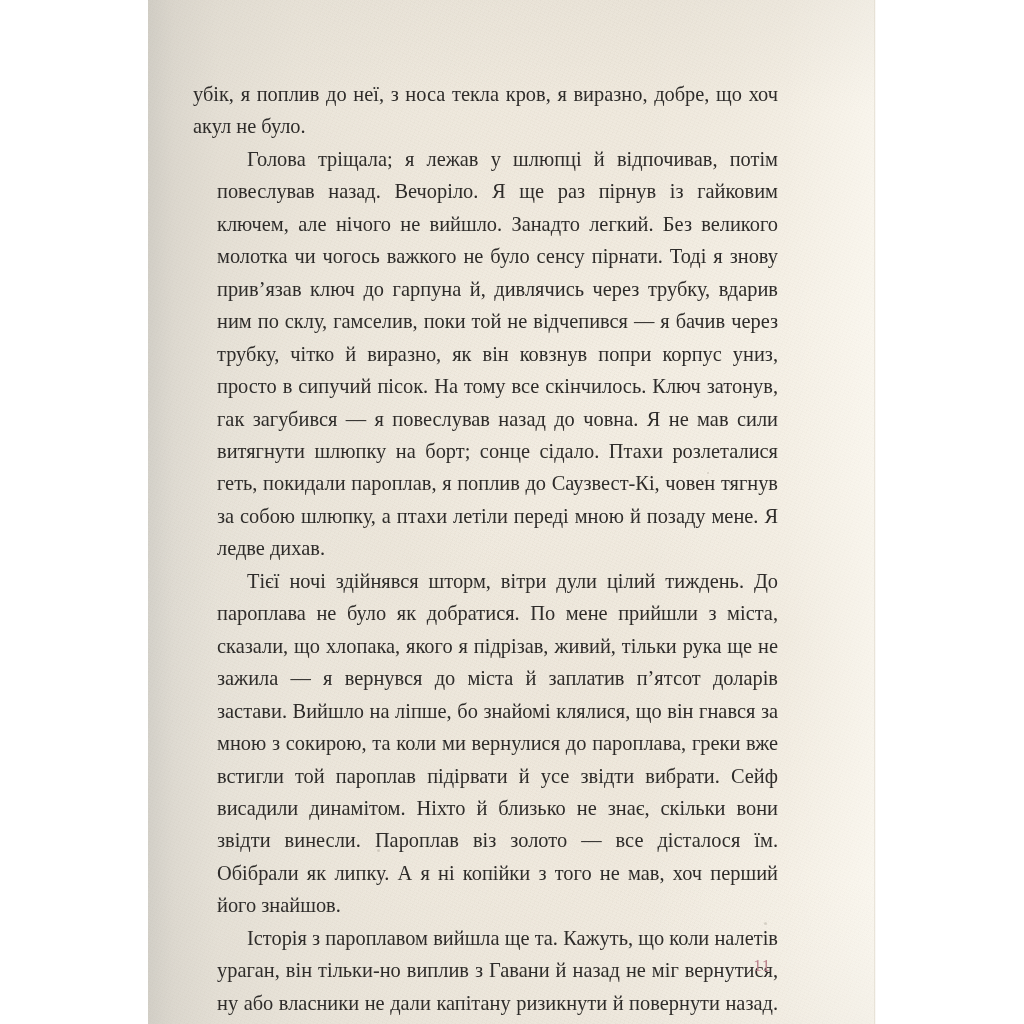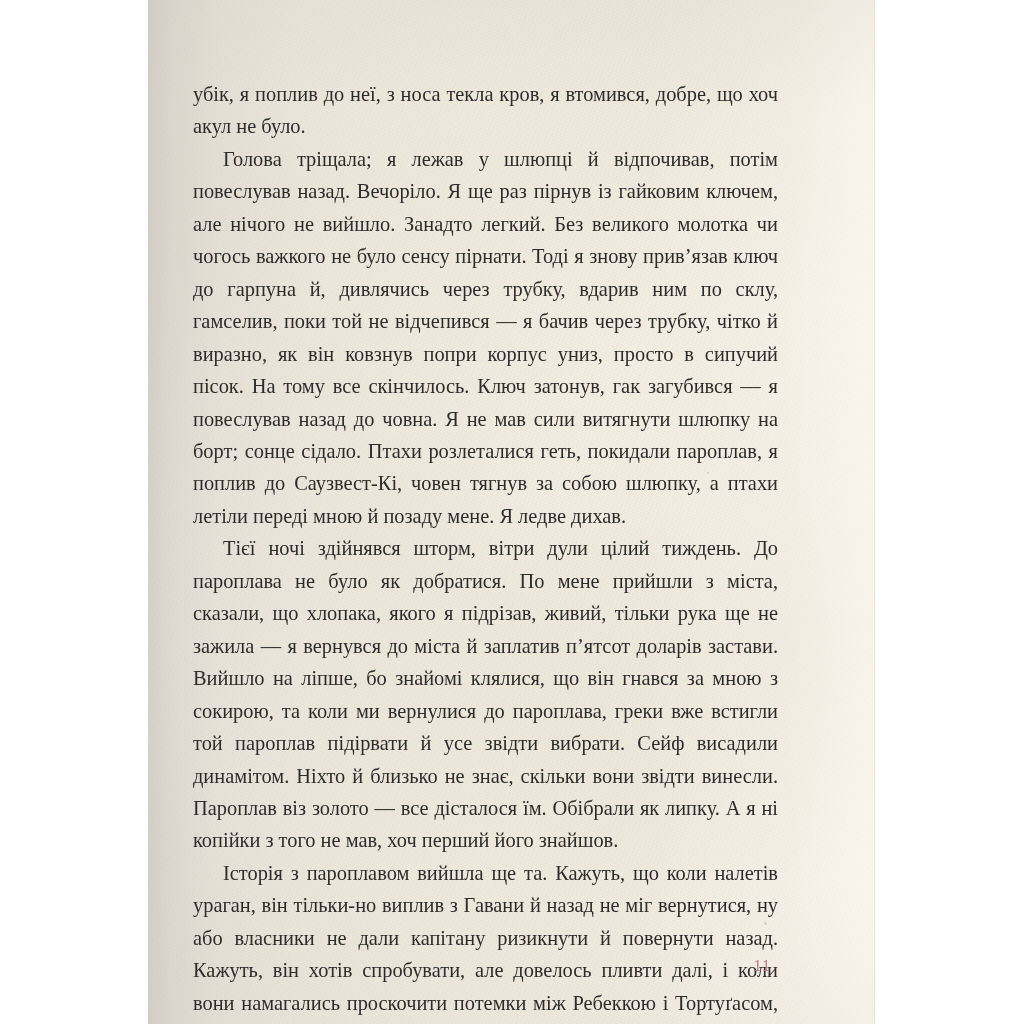--- a/index.html
+++ b/index.html
@@ -110,20 +110,21 @@
     text-justify: inter-word;
     -webkit-font-smoothing: antialiased;
   }
   .textblock p {
     margin: 0;
     text-indent: 0;
     hyphens: manual;
   }
   .textblock p.indent {
     text-indent: 30px;
+    margin-left: 24px;
   }
   
   .textblock p:last-child {
     text-align: justify;
   }
 
   
   .folio {
     position: absolute;
     left: 742px;
@@ -155,21 +156,21 @@
     <div class="page-vignette"></div>
     <div class="fore-edge"></div>
 
     <div class="speck" style="left:556px;top:224px;width:3px;height:3px;"></div>
     <div class="speck" style="left:559px;top:472px;width:2px;height:2px;"></div>
     <div class="speck" style="left:616px;top:922px;width:3px;height:3px;"></div>
     <div class="speck" style="left:229px;top:849px;width:3px;height:3px;"></div>
   </div>
 
   <div class="textblock">
-    <p>убік, я поплив до неї, з носа текла кров, я втомився, добре, що хоч акул не було.</p>
+    <p>убік, я поплив до неї, з носа текла кров, я виразно, добре, що хоч акул не було.</p>
     <p class="indent">Голова тріщала; я лежав у шлюпці й відпочивав, потім повеслував назад. Вечоріло. Я ще раз пірнув із гайковим ключем, але нічого не вийшло. Занадто легкий. Без великого молотка чи чогось важкого не було сенсу пірнати. Тоді я знову прив’язав ключ до гарпуна й, дивлячись через трубку, вдарив ним по склу, гамселив, поки той не відчепився — я бачив через трубку, чітко й виразно, як він ковзнув попри корпус униз, просто в сипучий пісок. На тому все скінчилось. Ключ затонув, гак загубився — я повеслував назад до човна. Я не мав сили витягнути шлюпку на борт; сонце сідало. Птахи розлеталися геть, покидали пароплав, я поплив до Саузвест-Кі, човен тягнув за собою шлюпку, а птахи летіли переді мною й позаду мене. Я ледве дихав.</p>
     <p class="indent">Тієї ночі здійнявся шторм, вітри дули цілий тиждень. До пароплава не було як добратися. По мене прийшли з міста, сказали, що хлопака, якого я підрізав, живий, тільки рука ще не зажила — я вернувся до міста й заплатив п’ятсот доларів застави. Вийшло на ліпше, бо знайомі клялися, що він гнався за мною з сокирою, та коли ми вернулися до пароплава, греки вже встигли той пароплав підірвати й усе звідти вибрати. Сейф висадили динамітом. Ніхто й близько не знає, скільки вони звідти винесли. Пароплав віз золото — все дісталося їм. Обібрали як липку. А я ні копійки з того не мав, хоч перший його знайшов.</p>
     <p class="indent">Історія з пароплавом вийшла ще та. Кажуть, що коли налетів ураган, він тільки-но виплив з Гавани й назад не міг вернутися, ну або власники не дали капітану ризикнути й повернути назад. Кажуть, він хотів спробувати, але довелось пливти далі, і коли вони намагались проскочити потемки між Ребеккою і Тортуґасом, пароплав налетів на сипучі піски. Може, стерно крутнуло вбік. А може, взагалі перестало їх слухатись. Хай там як, а звідки</p>
   </div>
 
   <div class="folio">11</div>
 
 </div>
 
 </body></html>

